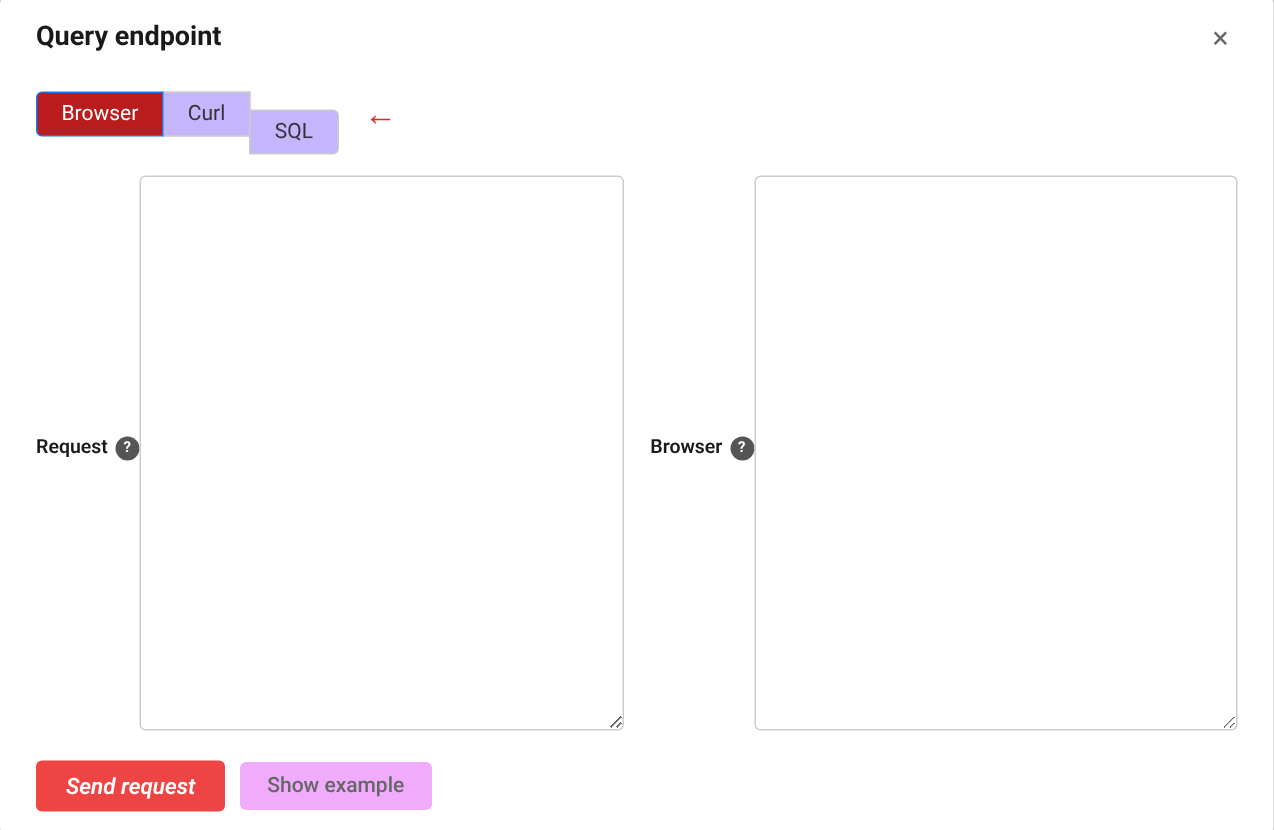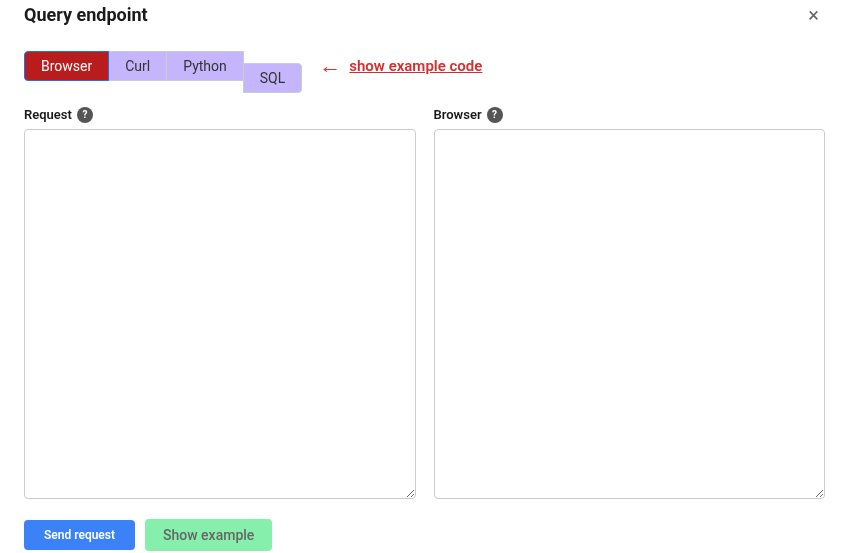--- a/index.html
+++ b/index.html
@@ -125,21 +125,21 @@
     .panels-row {
       display: flex;
       flex: 1;
       padding: 14px 24px 10px 24px;
       gap: 18px;
     }
 
     .panel {
       flex: 1;
       display: flex;
-      flex-direction: column;
+      flex-direction: row;
     }
 
     .panel-label {
       font-size: 13px;
       font-weight: 600;
       color: #1a1a1a;
       margin-bottom: 6px;
       display: flex;
       align-items: center;
       gap: 5px;
@@ -175,32 +175,33 @@
     }
 
     .modal-footer {
       display: flex;
       align-items: center;
       padding: 10px 24px 18px 24px;
       gap: 10px;
     }
 
     .send-btn {
-      background: #3b82f6;
+      background: #ef4444;
       color: #fff;
       border: none;
       border-radius: 4px;
       padding: 8px 20px;
-      font-size: 12px;
+      font-size: 15px;
       font-weight: 600;
       cursor: pointer;
+      font-style: italic;
     }
 
     .show-example-btn {
-      background: #86efac;
+      background: #f0abfc;
       color: #666;
       border: none;
       border-radius: 4px;
       padding: 8px 18px;
       font-size: 14px;
       font-weight: 500;
       cursor: pointer;
     }
   </style>
 </head>
@@ -210,26 +211,24 @@
   <div class="modal">
 
     <div class="modal-header">
       <span class="modal-title">Query endpoint</span>
       <button class="close-btn">×</button>
     </div>
 
     <div class="tabs-row">
       <button class="tab-btn active">Browser</button>
       <button class="tab-btn">Curl</button>
-      <button class="tab-btn">Python</button>
       <button class="tab-btn">SQL</button>
 
       <div class="show-example-hint">
         <span class="arrow-icon">←</span>
-        <span class="show-example-text">show example code</span>
       </div>
     </div>
 
     <div class="panels-row">
 
       <div class="panel">
         <div class="panel-label">
           <span>Request</span>
           <span class="help-icon">?</span>
         </div>

